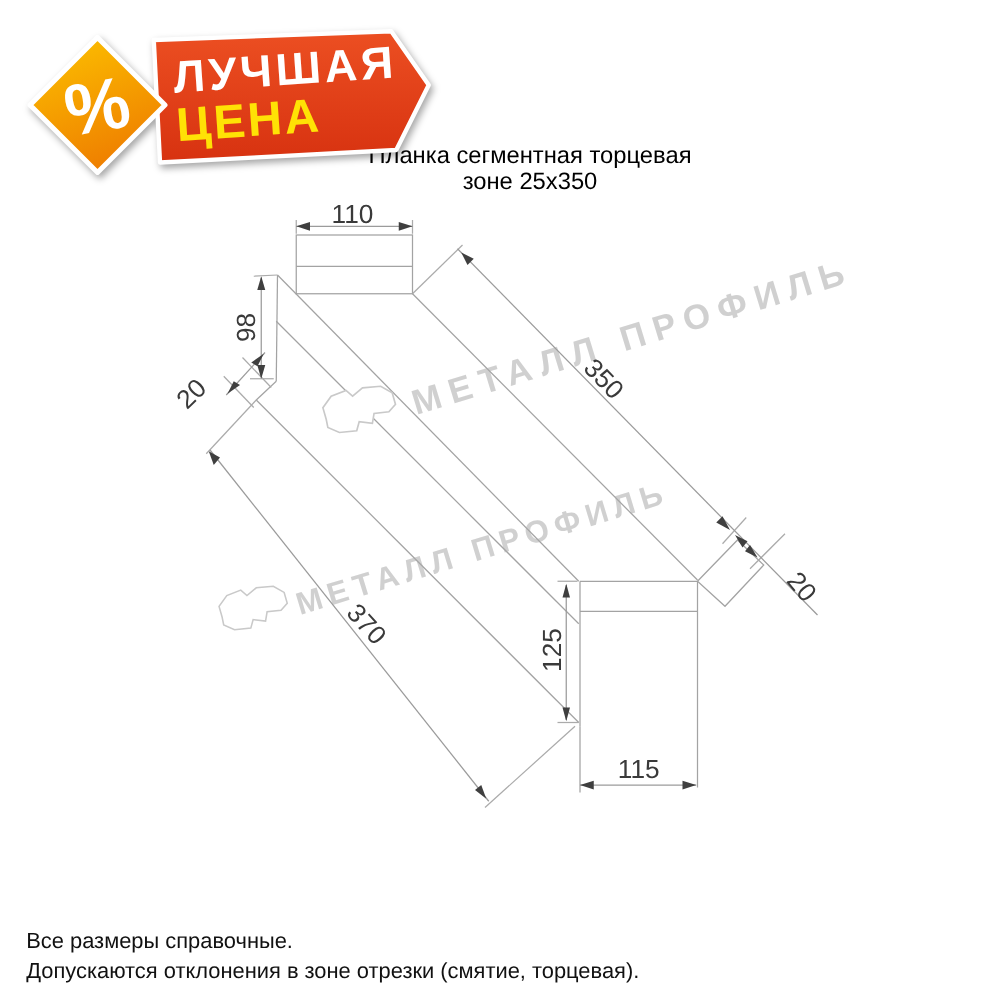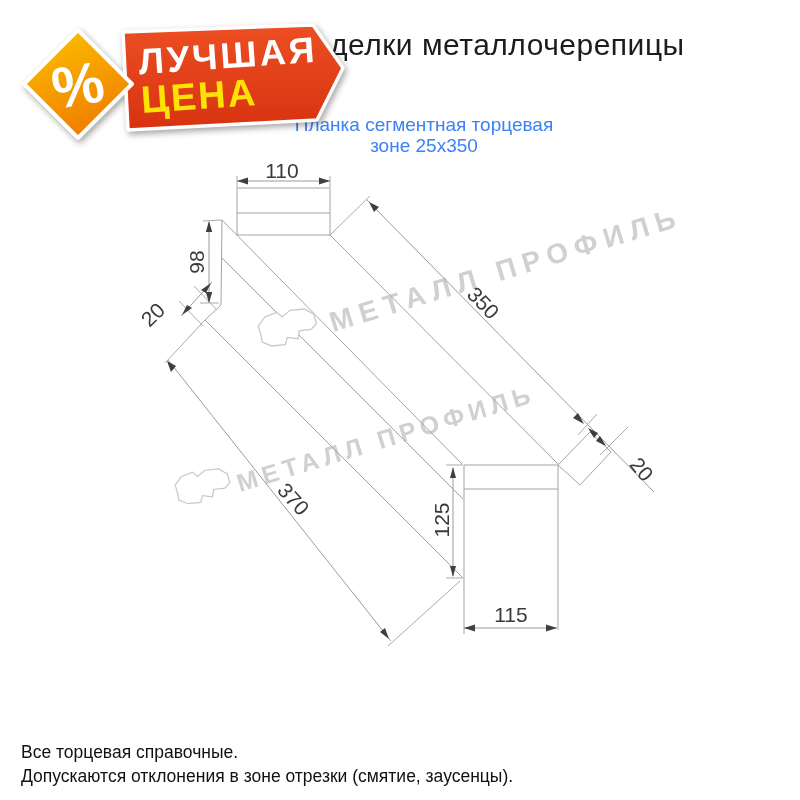--- a/index.html
+++ b/index.html
@@ -6,40 +6,39 @@
   .stage{
     position:relative;width:800px;height:800px;background:#ffffff;
     font-family:"Liberation Sans", sans-serif;overflow:hidden;
   }
   .title{
     position:absolute;left:330px;top:28px;z-index:2;
     font-size:30px;font-weight:400;color:#1c1c1c;white-space:nowrap;letter-spacing:0.5px;
   }
   .subtitle{
     position:absolute;left:254px;top:114px;width:340px;z-index:1;
-    text-align:center;font-size:19px;line-height:21px;color:#3b82f6;white-space:nowrap;
+    text-align:center;font-size:19px;line-height:21px;color:#000000;white-space:nowrap;
   }
   .badge{
     position:absolute;left:0;top:0;z-index:5;
     filter:drop-shadow(2px 3px 3px rgba(0,0,0,0.35));
   }
   .drawing{position:absolute;left:0;top:0;z-index:0;}
   .footer{
     position:absolute;left:21px;top:740px;z-index:1;
     font-size:17.5px;line-height:24px;color:#111111;white-space:nowrap;
   }
   .dim-label{font-size:21px;fill:#3a3a3a;}
   .wm{font-weight:bold;fill:#aaaaaa;fill-opacity:0.55;}
 </style>
 </head>
 <body>
 
 <div class="stage">
 
-  <div class="title">делки металлочерепицы</div>
 
   <div class="subtitle">
     <div>Планка сегментная торцевая</div>
     <div>зоне 25х350</div>
   </div>
 
   <svg class="badge" width="380" height="160" viewBox="0 0 380 160">
     <defs>
       <linearGradient id="gradBanner" x1="0" y1="0" x2="0" y2="1">
         <stop offset="0" stop-color="#ec4f22"></stop>
@@ -144,17 +143,17 @@
       <text class="dim-label" transform="translate(158,320) rotate(-44)">20</text>
       <text class="dim-label" transform="translate(478,308) rotate(46)">350</text>
       <text class="dim-label" transform="translate(288,504) rotate(48)">370</text>
       <text class="dim-label" transform="translate(449,520) rotate(-90)">125</text>
       <text class="dim-label" x="511" y="622">115</text>
       <text class="dim-label" transform="translate(636,474) rotate(50)">20</text>
     </g>
   </svg>
 
   <div class="footer">
-    <div>Все торцевая справочные.</div>
-    <div>Допускаются отклонения в зоне отрезки (смятие, заусенцы).</div>
+    <div>Все размеры справочные.</div>
+    <div>Допускаются отклонения в зоне отрезки (смятие, торцевая).</div>
   </div>
 
 </div>
 
 </body></html>

